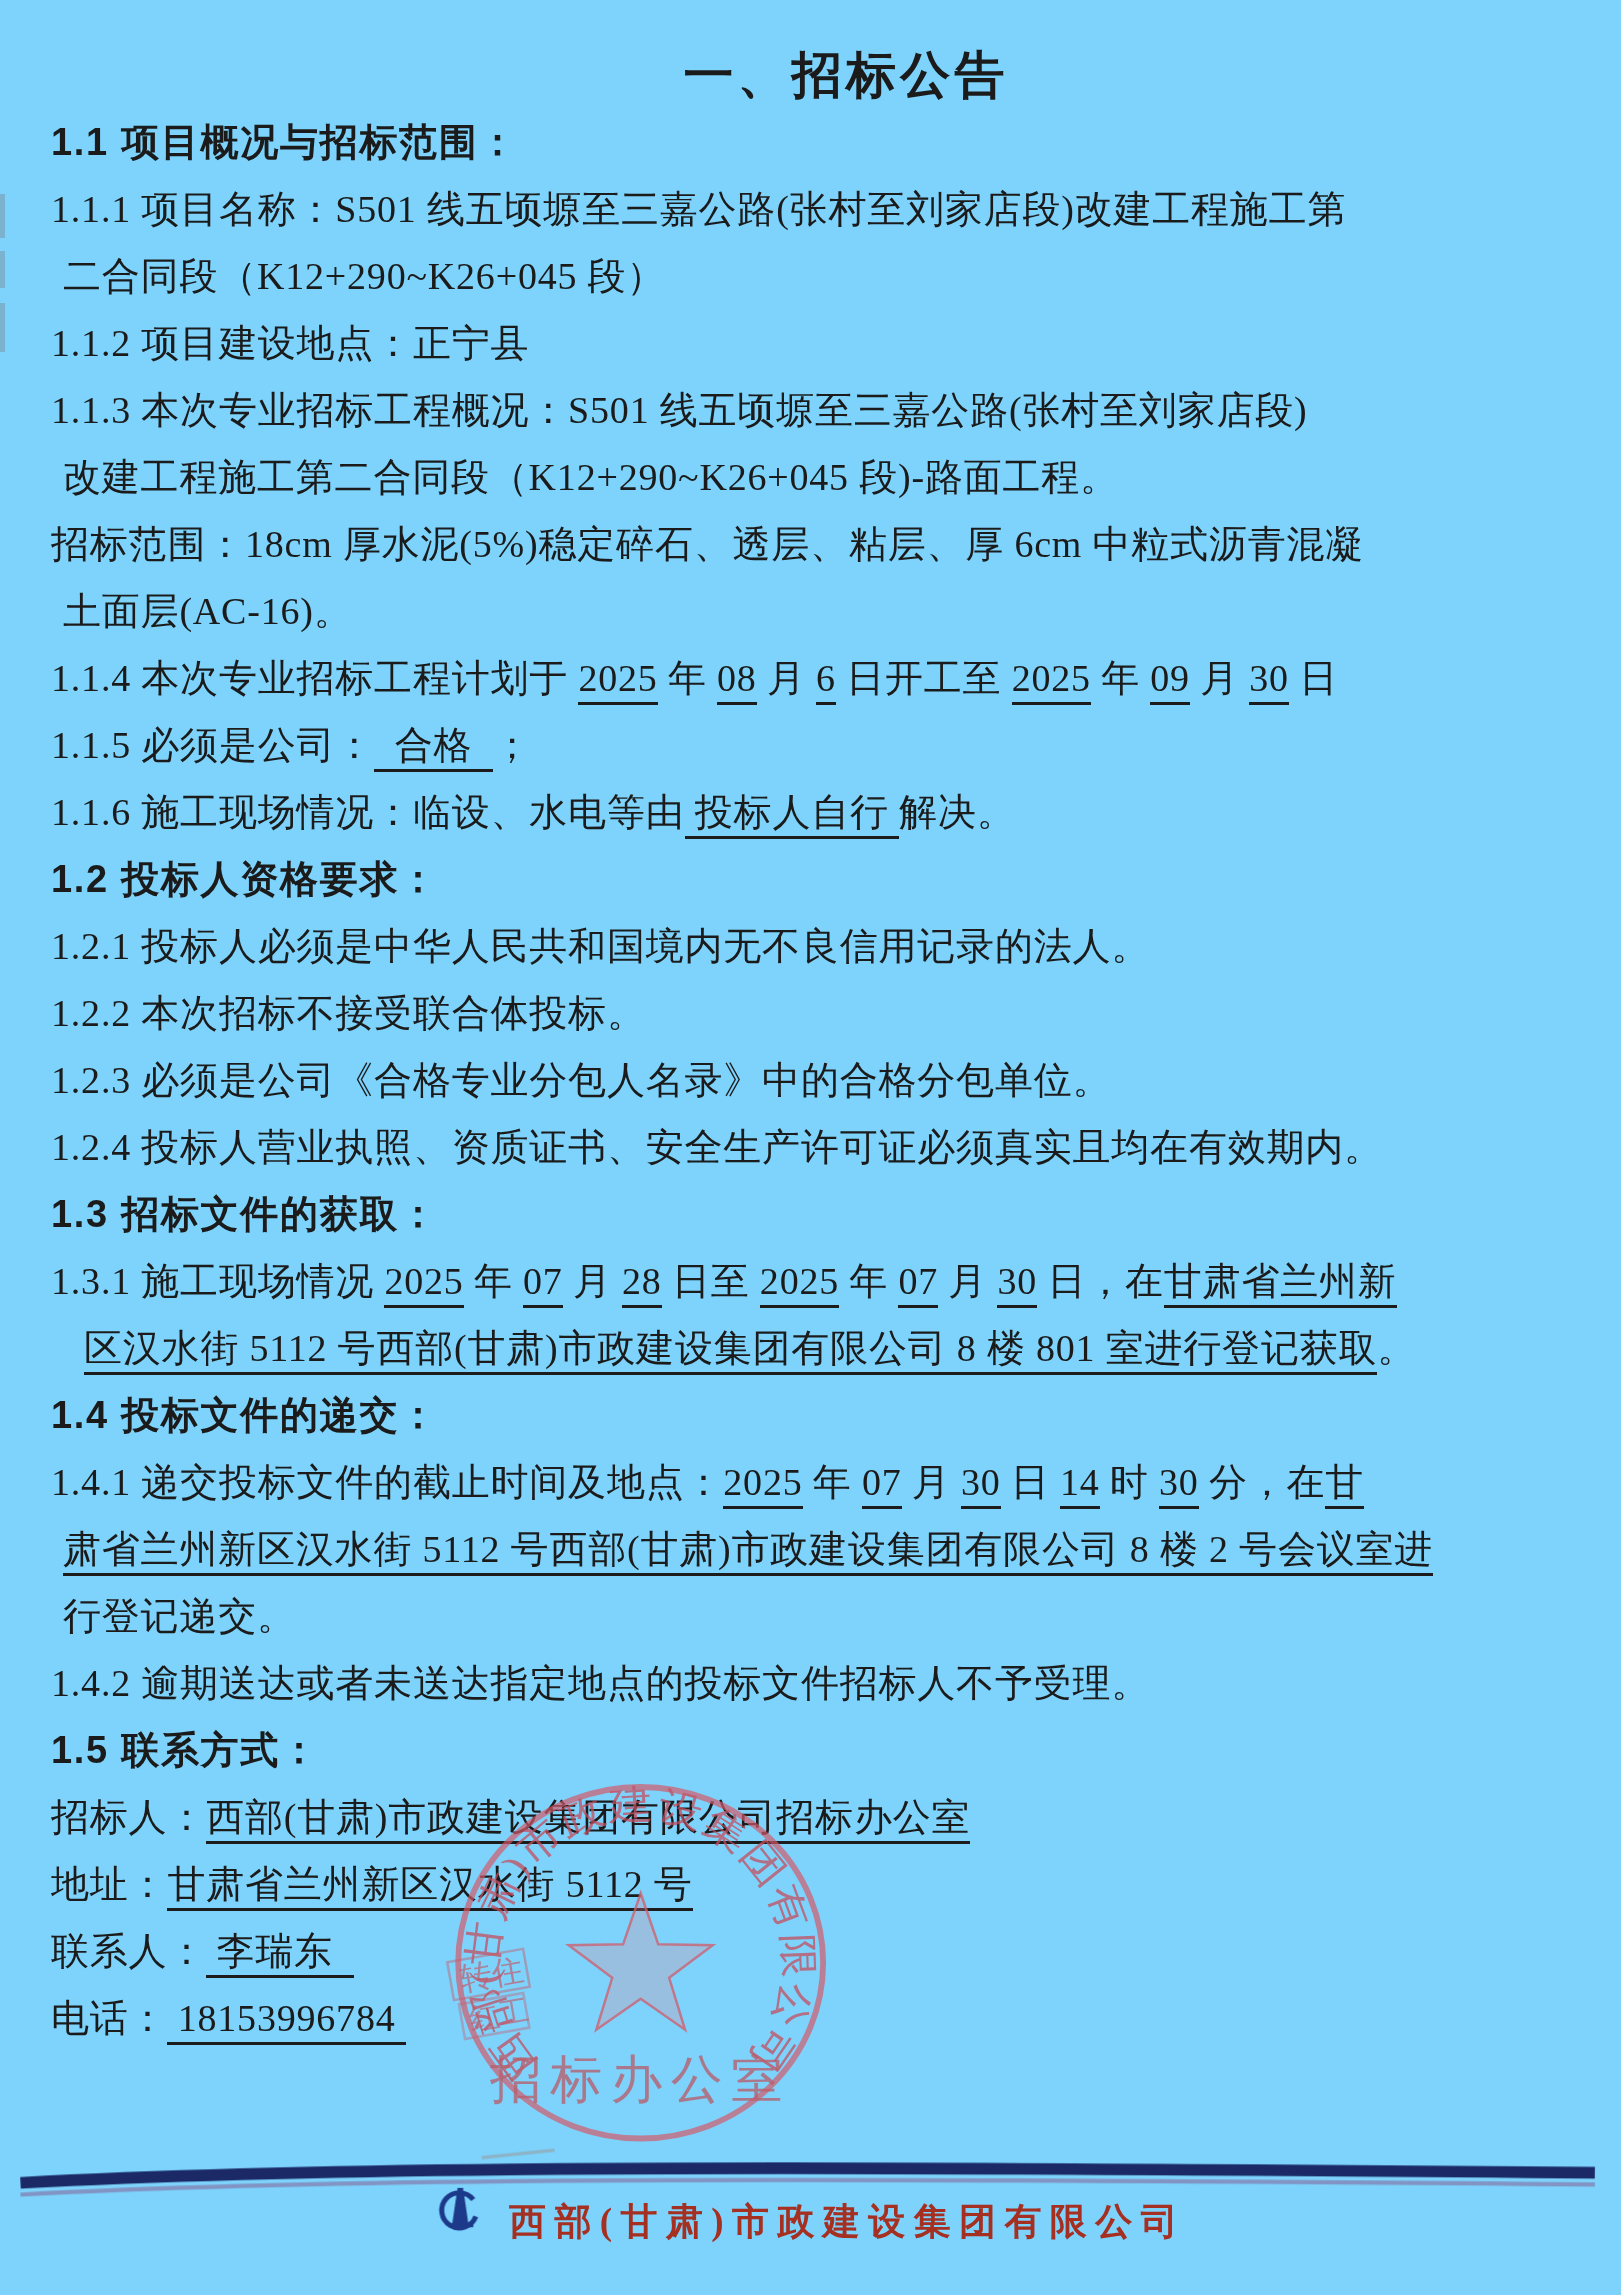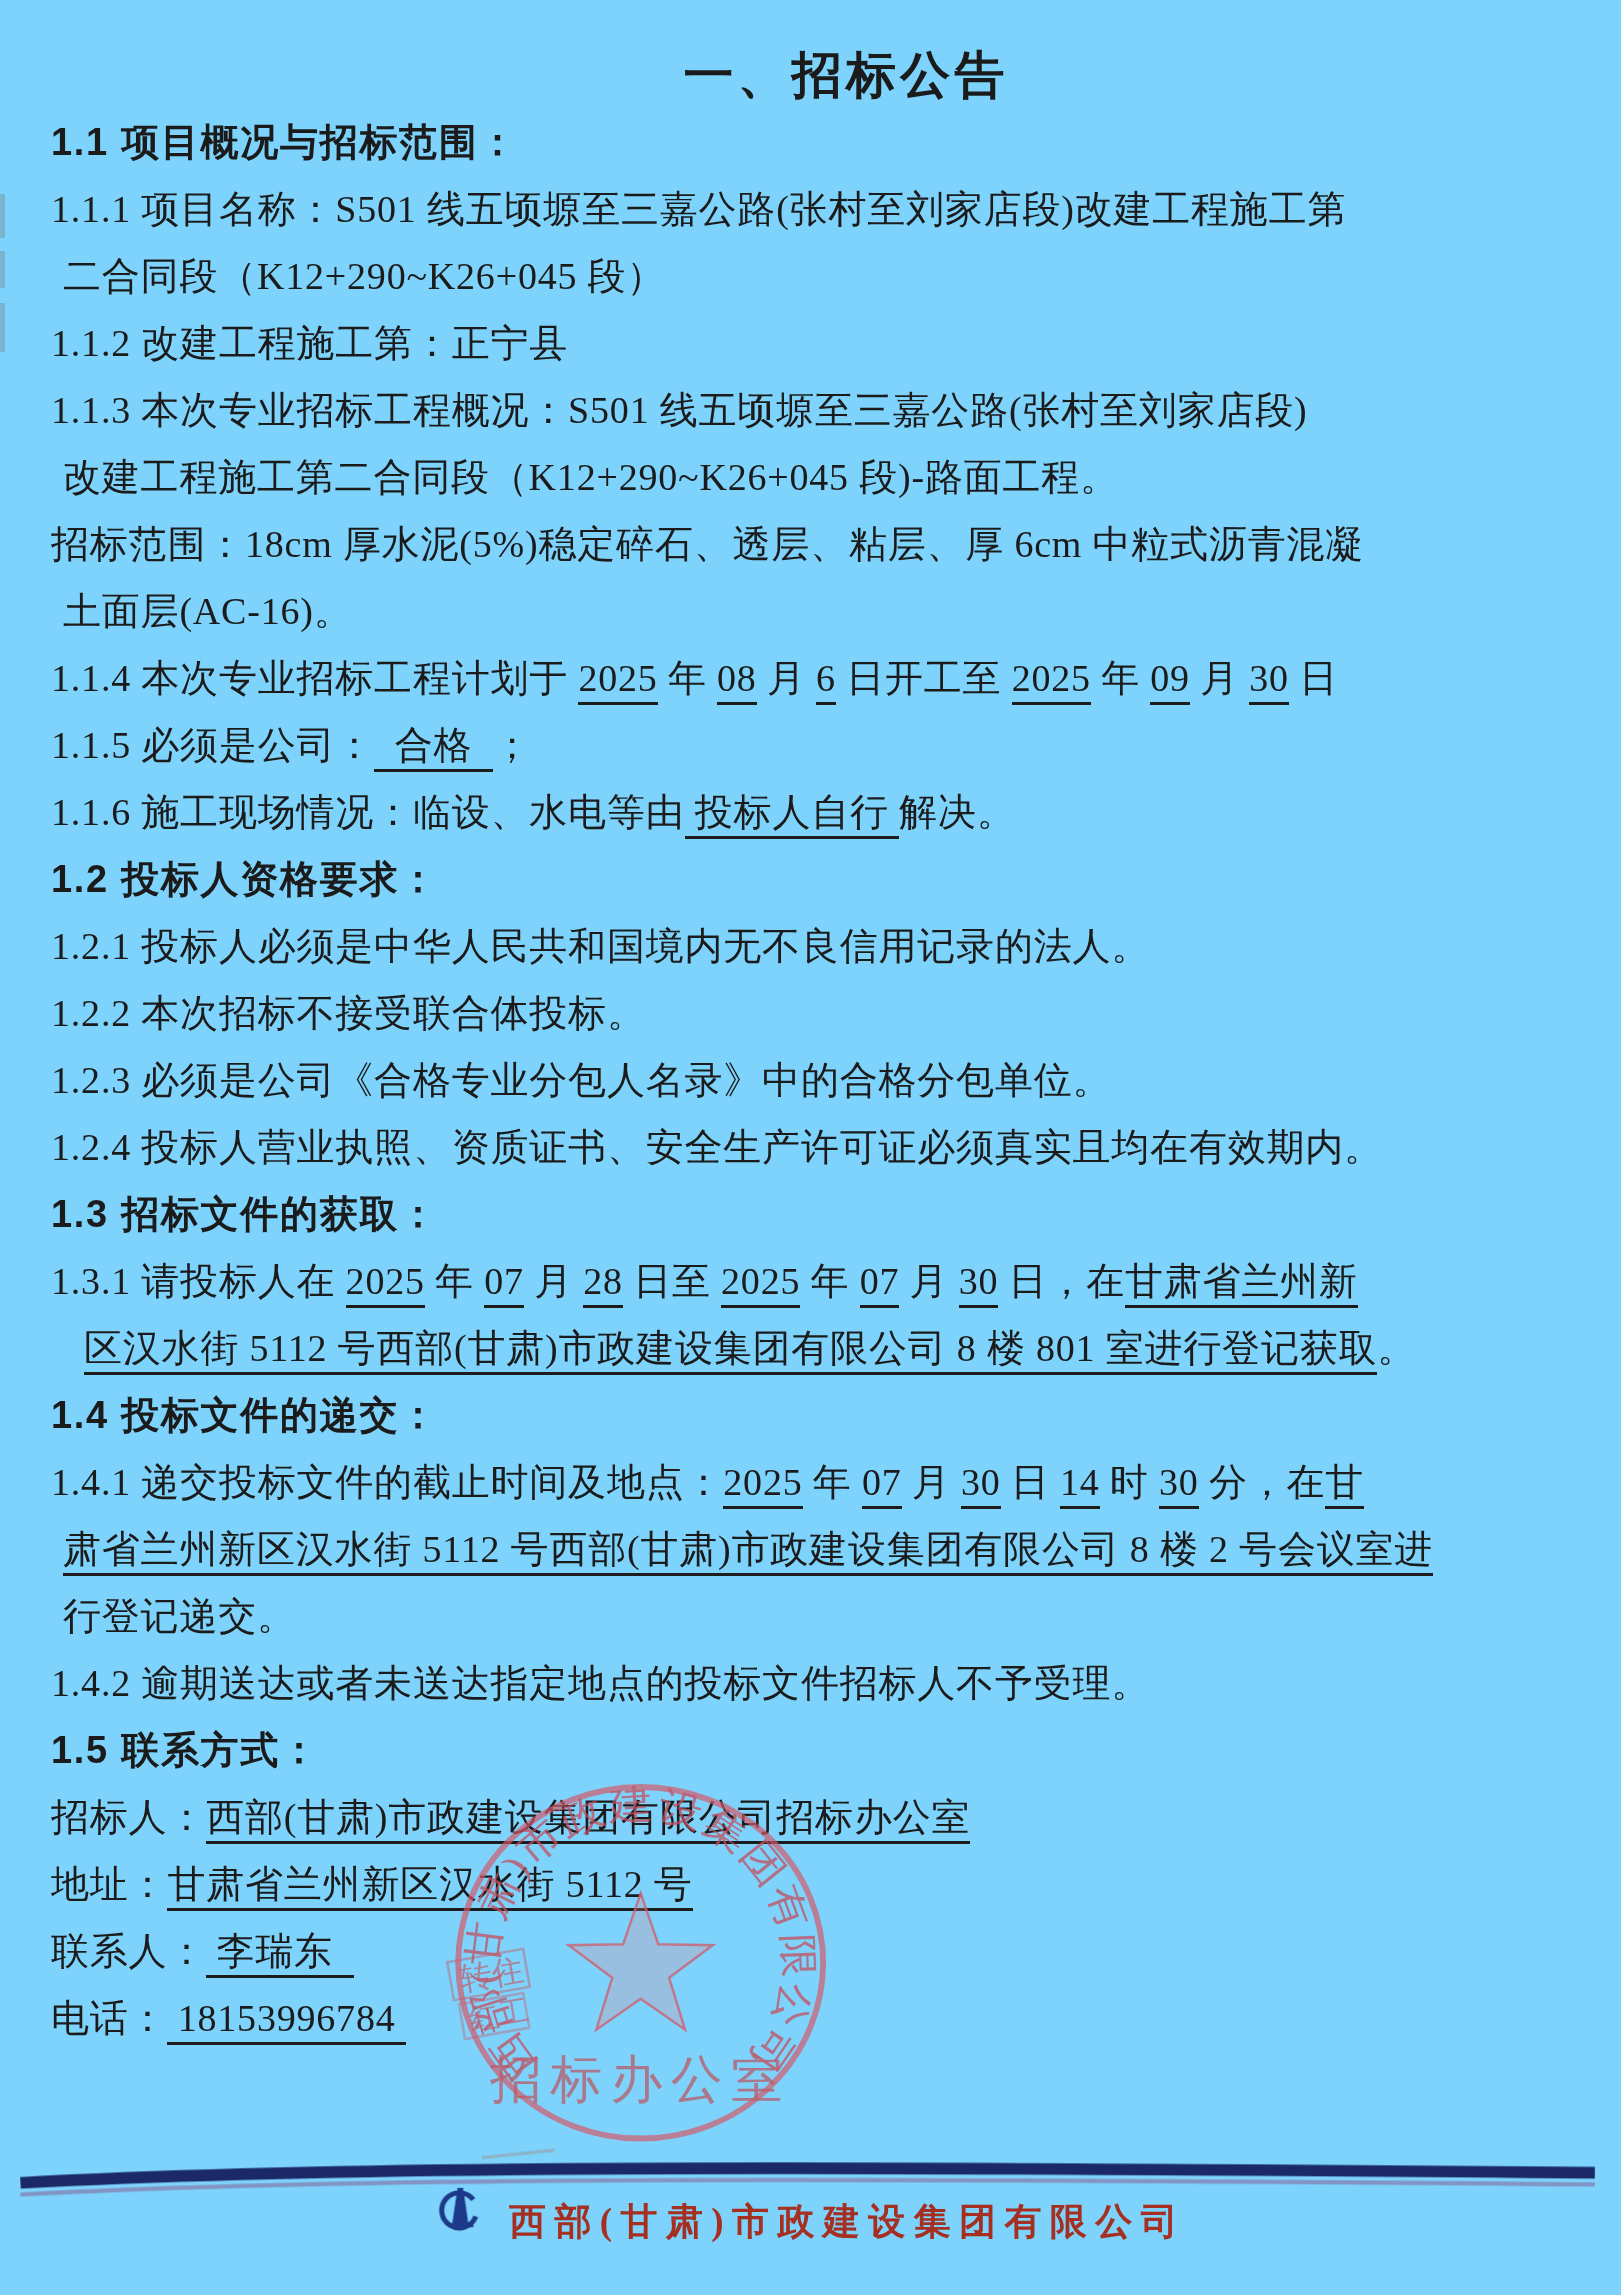--- a/index.html
+++ b/index.html
@@ -42,35 +42,35 @@
 <body>
 
 <div class="page">
 
   <div class="title">一、招标公告</div>
 
   <div id="doc-body">
       <div class="line h"><span>1.1 项目概况与招标范围：</span></div>
       <div class="line p"><span>1.1.1 项目名称：S501 线五顷塬至三嘉公路(张村至刘家店段)改建工程施工第</span></div>
       <div class="line f"><span>二合同段（K12+290~K26+045 段）</span></div>
-      <div class="line p"><span>1.1.2 改建工程施工第：正宁县</span></div>
+      <div class="line p"><span>1.1.2 项目建设地点：正宁县</span></div>
       <div class="line p"><span>1.1.3 本次专业招标工程概况：S501 线五顷塬至三嘉公路(张村至刘家店段)</span></div>
       <div class="line f"><span>改建工程施工第二合同段（K12+290~K26+045 段)-路面工程。</span></div>
       <div class="line p"><span>招标范围：18cm 厚水泥(5%)稳定碎石、透层、粘层、厚 6cm 中粒式沥青混凝</span></div>
       <div class="line f"><span>土面层(AC-16)。</span></div>
       <div class="line p"><span>1.1.4 本次专业招标工程计划于 </span><span class="u">2025</span><span> 年 </span><span class="u">08</span><span> 月 </span><span class="u">6</span><span> 日开工至 </span><span class="u">2025</span><span> 年 </span><span class="u">09</span><span> 月 </span><span class="u">30</span><span> 日</span></div>
       <div class="line p"><span>1.1.5 必须是公司：</span><span class="u">  合格  </span><span>；</span></div>
       <div class="line p"><span>1.1.6 施工现场情况：临设、水电等由</span><span class="u"> 投标人自行 </span><span>解决。</span></div>
       <div class="line h"><span>1.2 投标人资格要求：</span></div>
       <div class="line p"><span>1.2.1 投标人必须是中华人民共和国境内无不良信用记录的法人。</span></div>
       <div class="line p"><span>1.2.2 本次招标不接受联合体投标。</span></div>
       <div class="line p"><span>1.2.3 必须是公司《合格专业分包人名录》中的合格分包单位。</span></div>
       <div class="line p"><span>1.2.4 投标人营业执照、资质证书、安全生产许可证必须真实且均在有效期内。</span></div>
       <div class="line h"><span>1.3 招标文件的获取：</span></div>
-      <div class="line p"><span>1.3.1 请投标人在 </span><span class="u">2025</span><span> 年 </span><span class="u">07</span><span> 月 </span><span class="u">28</span><span> 日至 </span><span class="u">2025</span><span> 年 </span><span class="u">07</span><span> 月 </span><span class="u">30</span><span> 日，在</span><span class="u">甘肃省兰州新</span></div>
+      <div class="line p"><span>1.3.1 施工现场情况 </span><span class="u">2025</span><span> 年 </span><span class="u">07</span><span> 月 </span><span class="u">28</span><span> 日至 </span><span class="u">2025</span><span> 年 </span><span class="u">07</span><span> 月 </span><span class="u">30</span><span> 日，在</span><span class="u">甘肃省兰州新</span></div>
       <div class="line fs"><span class="u">区汉水街 5112 号西部(甘肃)市政建设集团有限公司 8 楼 801 室进行登记获取</span><span>。</span></div>
       <div class="line h"><span>1.4 投标文件的递交：</span></div>
       <div class="line p"><span>1.4.1 递交投标文件的截止时间及地点：</span><span class="u">2025</span><span> 年 </span><span class="u">07</span><span> 月 </span><span class="u">30</span><span> 日 </span><span class="u">14</span><span> 时 </span><span class="u">30</span><span> 分，在</span><span class="u">甘</span></div>
       <div class="line f"><span class="u">肃省兰州新区汉水街 5112 号西部(甘肃)市政建设集团有限公司 8 楼 2 号会议室进</span></div>
       <div class="line f"><span>行登记递交。</span></div>
       <div class="line p"><span>1.4.2 逾期送达或者未送达指定地点的投标文件招标人不予受理。</span></div>
       <div class="line h"><span>1.5 联系方式：</span></div>
       <div class="line p"><span>招标人：</span><span class="u">西部(甘肃)市政建设集团有限公司招标办公室</span></div>
       <div class="line p"><span>地址：</span><span class="u">甘肃省兰州新区汉水街 5112 号</span></div>
       <div class="line p"><span>联系人：</span><span class="u"> 李瑞东  </span></div>

